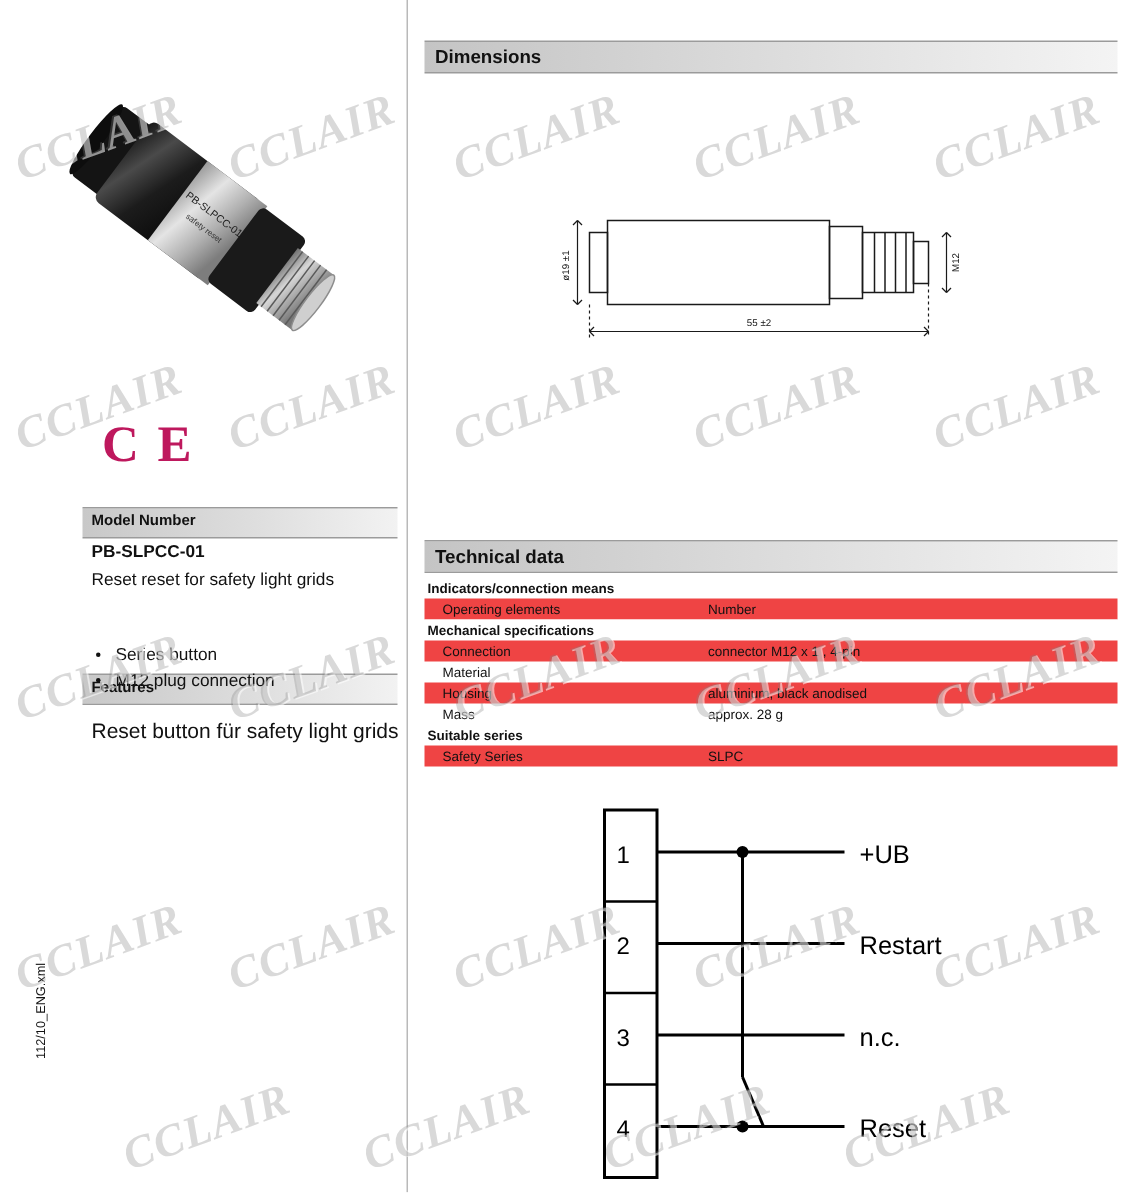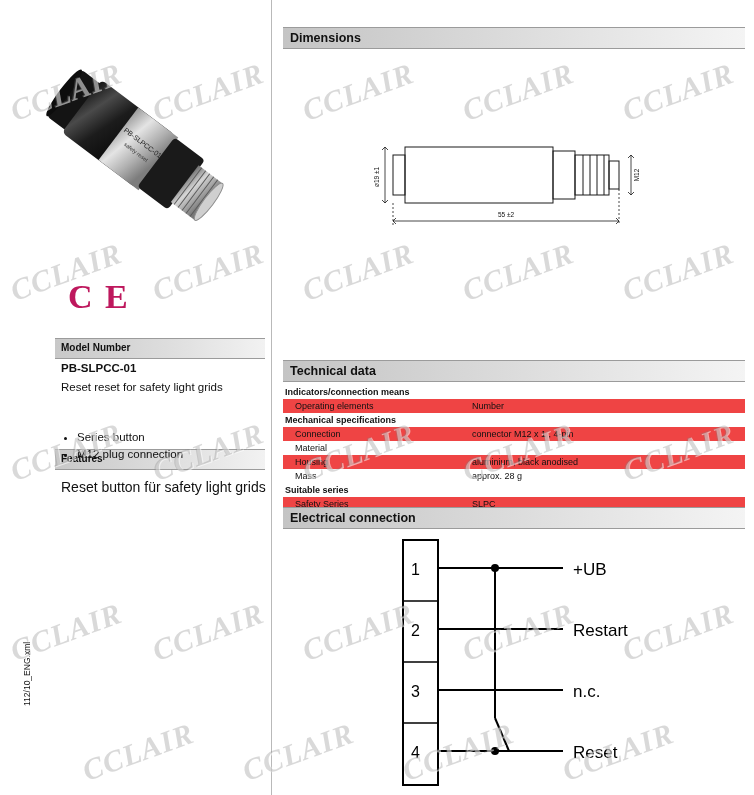--- a/index.html
+++ b/index.html
@@ -329,21 +329,20 @@
           <td class="k">Suitable series</td>
           <td class="v"></td>
         </tr>
         <tr class="alt">
           <td class="k">Safety Series</td>
           <td class="v">SLPC</td>
         </tr>
       </tbody>
     </table>
 
-    <div class="band" id="elec-band">Electrical connection</div>
 
     <svg class="elec-draw" viewBox="0 0 481 265">
 
       <rect x="130" y="10" width="35" height="245" fill="none" stroke="#000" stroke-width="2"></rect>
       <line x1="130" y1="71" x2="165" y2="71" stroke="#000" stroke-width="1.6"></line>
       <line x1="130" y1="132" x2="165" y2="132" stroke="#000" stroke-width="1.6"></line>
       <line x1="130" y1="193" x2="165" y2="193" stroke="#000" stroke-width="1.6"></line>
 
       <text x="138" y="45" font-family="Liberation Sans, sans-serif" font-size="16" fill="#000">1</text>
       <text x="138" y="106" font-family="Liberation Sans, sans-serif" font-size="16" fill="#000">2</text>

